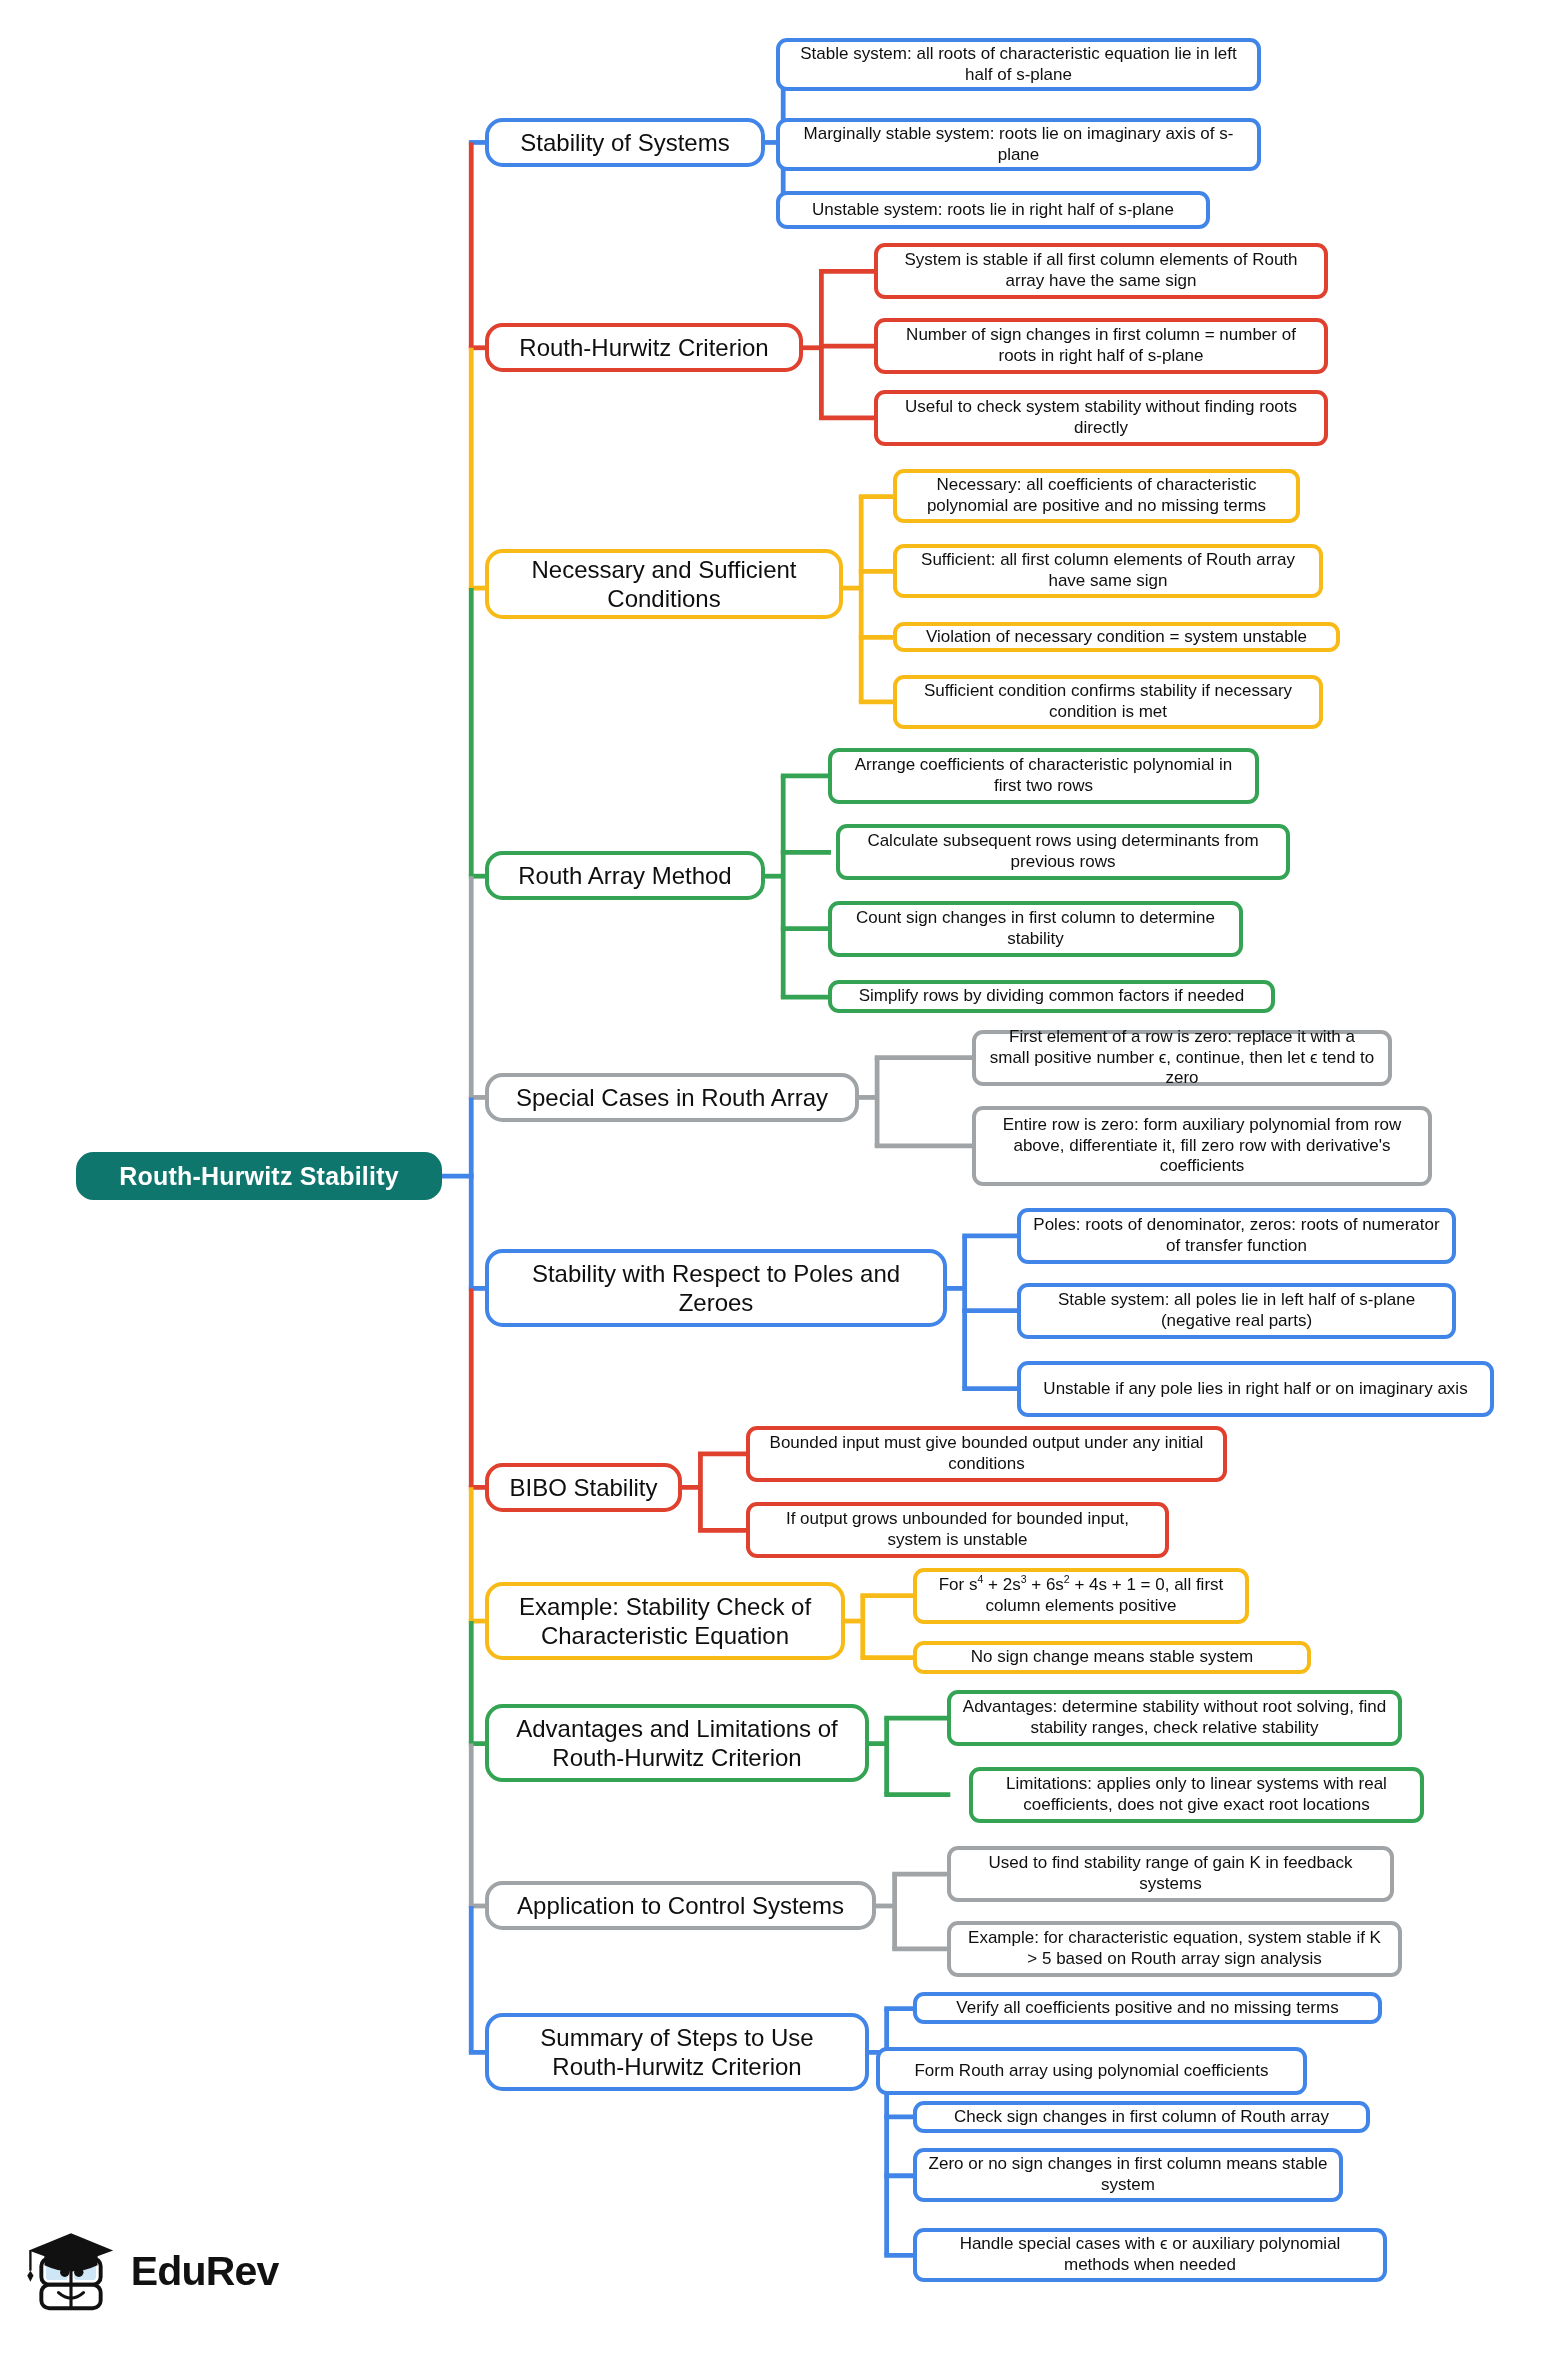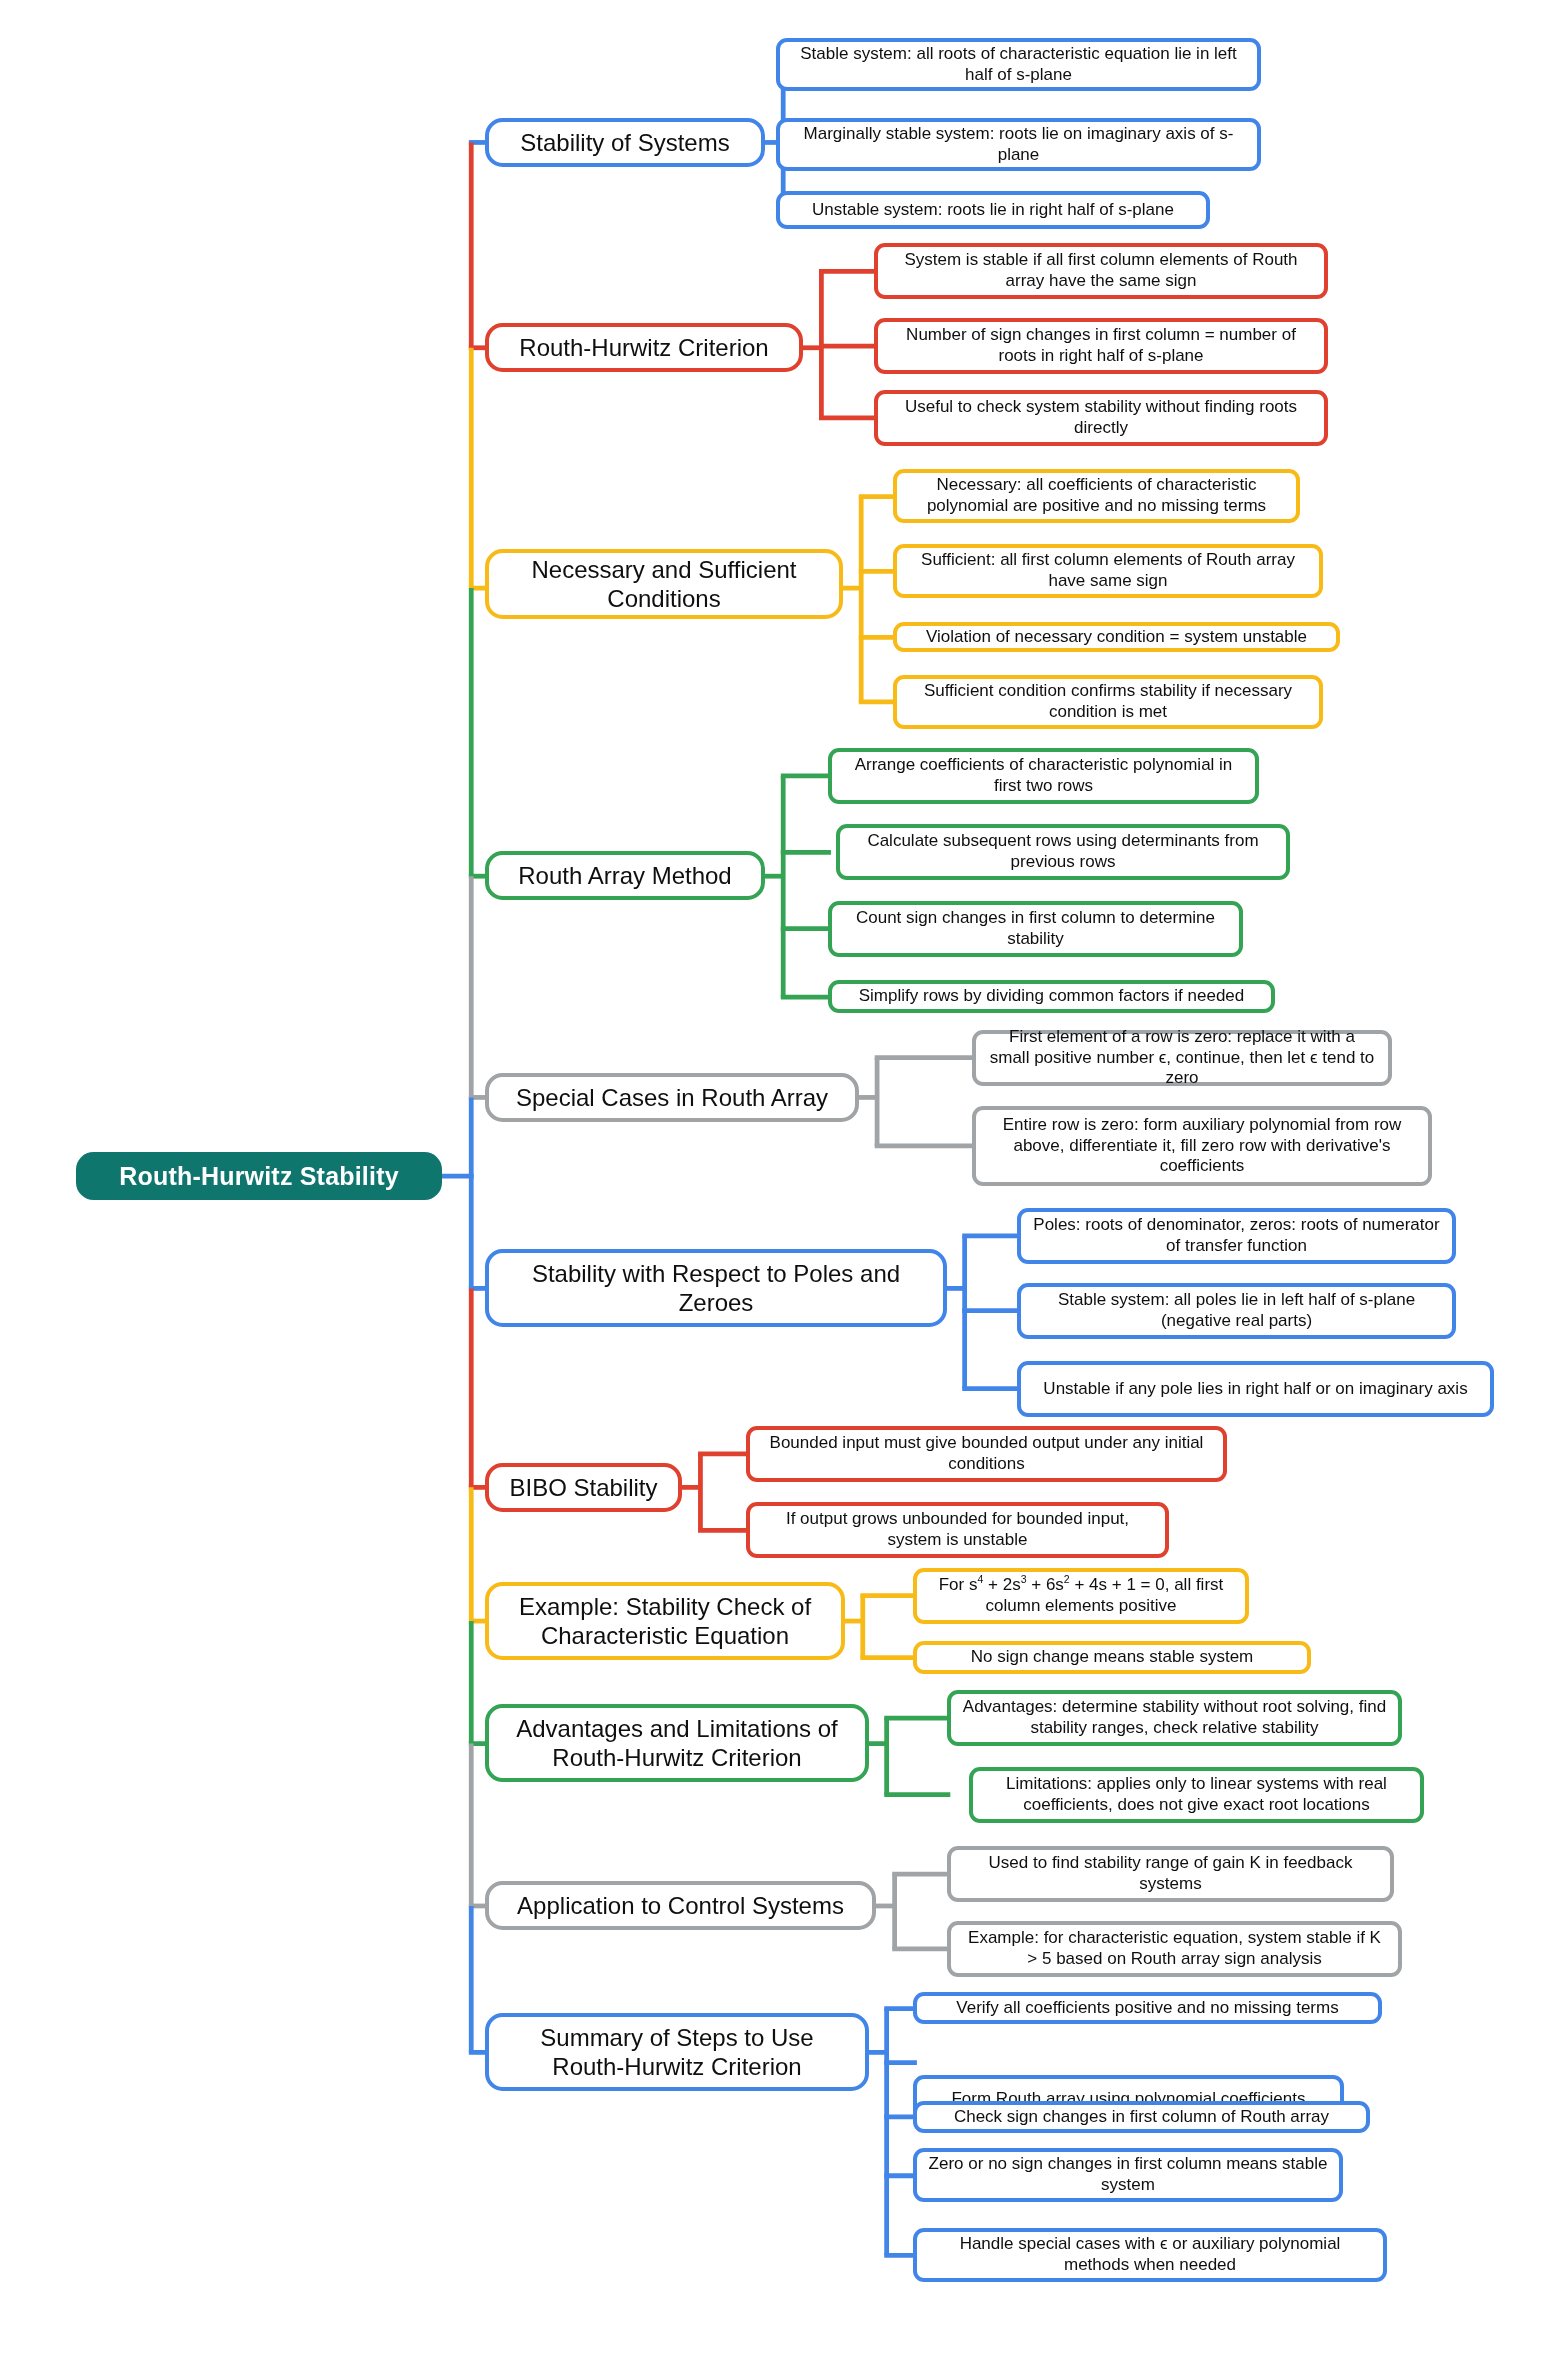--- a/index.html
+++ b/index.html
@@ -231,28 +231,49 @@
       </div>
       <div class="node lvl2 c-gray" style="left: 947px; top: 1921px; width: 455px; height: 56px;">
         <span>Example: for characteristic equation, system stable if K &gt; 5 based on Routh array sign analysis</span>
       </div>
       <div class="node lvl1 c-blue" style="left: 485px; top: 2013px; width: 384px; height: 78px;">
         <span>Summary of Steps to Use Routh-Hurwitz Criterion</span>
       </div>
       <div class="node lvl2 c-blue" style="left: 913px; top: 1992px; width: 469px; height: 32px;">
         <span>Verify all coefficients positive and no missing terms</span>
       </div>
-      <div class="node lvl2 c-blue" style="left: 913px; top: 2047px; width: 431px; height: 48px; margin-top: 28px;">
+      <div class="node lvl2 c-blue" style="left: 876px; top: 2047px; width: 431px; height: 48px;">
         <span>Form Routh array using polynomial coefficients</span>
       </div>
       <div class="node lvl2 c-blue" style="left: 913px; top: 2101px; width: 457px; height: 32px;">
         <span>Check sign changes in first column of Routh array</span>
       </div>
       <div class="node lvl2 c-blue" style="left: 913px; top: 2148px; width: 430px; height: 54px;">
         <span>Zero or no sign changes in first column means stable system</span>
       </div>
       <div class="node lvl2 c-blue" style="left: 913px; top: 2228px; width: 474px; height: 54px;">
         <span>Handle special cases with ϵ or auxiliary polynomial methods when needed</span>
       </div>
     </div>
 
+  <div id="logo">
+    <div class="mark">
+      <svg viewBox="0 0 120 114" width="94" height="89" xmlns="http://www.w3.org/2000/svg">
+
+        <rect x="22" y="40" width="76" height="34" rx="10" fill="#ffffff" stroke="#111" stroke-width="5"></rect>
+        <rect x="22" y="74" width="76" height="30" rx="10" fill="#ffffff" stroke="#111" stroke-width="5"></rect>
+        <rect x="28" y="46" width="28" height="22" rx="4" fill="#cfe6f7"></rect>
+        <rect x="64" y="46" width="28" height="22" rx="4" fill="#cfe6f7"></rect>
+        <circle cx="52" cy="58" r="6" fill="#111"></circle>
+        <circle cx="70" cy="58" r="6" fill="#111"></circle>
+        <path d="M44 84 q16 14 32 0" fill="none" stroke="#111" stroke-width="4" stroke-linecap="round"></path>
+        <line x1="60" y1="40" x2="60" y2="104" stroke="#111" stroke-width="4"></line>
+
+        <path d="M60 8 L114 30 L60 50 L6 30 Z" fill="#111"></path>
+        <path d="M26 37 L26 49 q34 16 68 0 L94 37" fill="#111"></path>
+        <line x1="8" y1="30" x2="8" y2="56" stroke="#111" stroke-width="3"></line>
+        <path d="M8 56 l-4 6 4 8 4-8 z" fill="#111"></path>
+      </svg>
+    </div>
+    <div class="wordmark">EduRev</div>
+  </div>
 </div>
 
 
 </body></html>

